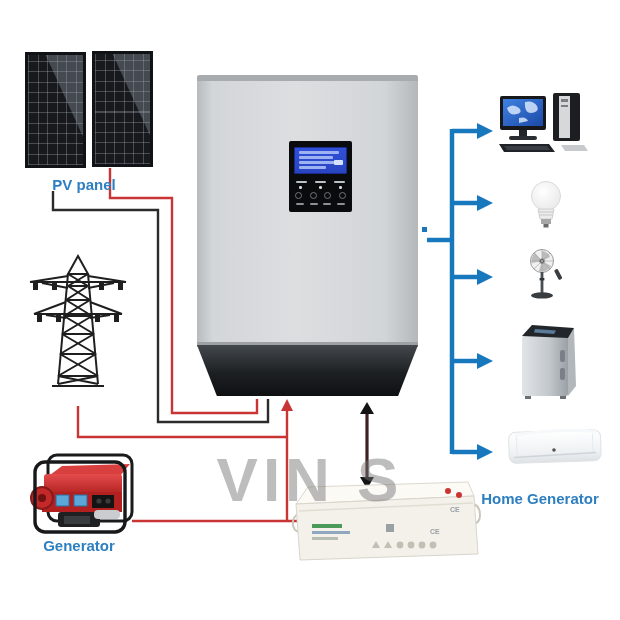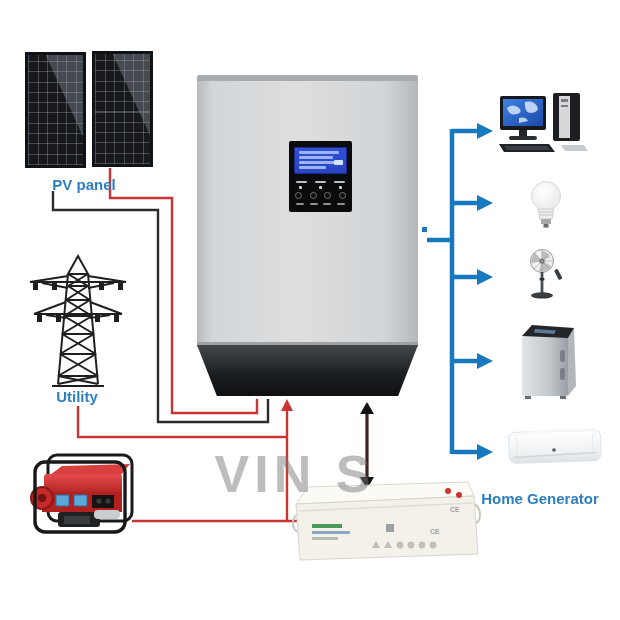--- a/index.html
+++ b/index.html
@@ -36,21 +36,21 @@
   .indrow{position:absolute;left:7px;top:40px;width:49px;display:flex;justify-content:space-between;}
   .indrow i{width:11px;height:2px;background:#b9c0c6;border-radius:1px;}
   .dotrow{position:absolute;left:10px;top:45px;width:43px;display:flex;justify-content:space-between;}
   .dotrow i{width:2.6px;height:2.6px;background:#d5dade;border-radius:50%;}
   .btnrow{position:absolute;left:6px;top:51px;width:51px;display:flex;justify-content:space-between;}
   .btnrow i{width:7px;height:7px;border:1.4px solid #70757a;border-radius:50%;box-sizing:border-box;}
   .btnlbl{position:absolute;left:7px;top:62px;width:49px;display:flex;justify-content:space-between;}
   .btnlbl i{width:8px;height:2px;background:#8a9095;border-radius:1px;}
   
   .wm{position:absolute;z-index:6;color:rgba(118,118,118,.48);font-weight:bold;text-align:center;white-space:nowrap;}
-  .wm1{left:135px;top:444px;width:320px;font-size:52px;letter-spacing:5px;}
+  .wm1{left:150px;top:444px;width:320px;font-size:62px;letter-spacing:5px;}
   .wm2{left:128px;top:515px;width:360px;font-size:39px;letter-spacing:1px;}
   
   .comp{position:absolute;z-index:2;}
   .cebadge{font-size:7px;font-weight:bold;fill:#9aa0a6;font-family:"Liberation Sans",sans-serif;}
 </style>
 </head>
 <body>
 
 <div class="canvas">
 
@@ -115,21 +115,20 @@
       <rect x="11" y="31" width="5" height="7"></rect>
         <rect x="30" y="31" width="5" height="7"></rect>
       <rect x="77" y="31" width="5" height="7"></rect>
         <rect x="96" y="31" width="5" height="7"></rect>
       <rect x="15" y="63" width="5" height="7"></rect>
         <rect x="34" y="63" width="5" height="7"></rect>
       <rect x="73" y="63" width="5" height="7"></rect>
         <rect x="92" y="63" width="5" height="7"></rect>
     </g>
   </svg>
-  <div class="lbl" style="left:27px;top:388px;width:100px;">Utility</div>
 
   <svg class="comp" style="left:28px;top:450px;" width="112" height="86" viewBox="0 0 112 86">
     <defs>
       <linearGradient id="genred" x1="0" y1="0" x2="0" y2="1">
         <stop offset="0" stop-color="#e44c4c"></stop>
           <stop offset="1" stop-color="#b32222"></stop>
       </linearGradient>
     </defs>
 
     <rect x="20" y="5" width="84" height="66" rx="9" fill="none" stroke="#1a1b1d" stroke-width="3"></rect>
@@ -146,20 +145,21 @@
 
     <circle cx="14" cy="48" r="11" fill="#c42828" stroke="#871a1a" stroke-width="2"></circle>
     <circle cx="14" cy="48" r="4" fill="#6e1212"></circle>
 
     <rect x="30" y="62" width="42" height="15" rx="3" fill="#1e2022"></rect>
     <rect x="36" y="66" width="26" height="8" fill="#3a3d40"></rect>
     <rect x="66" y="60" width="26" height="9" rx="4" fill="#c9cdd0"></rect>
 
     <rect x="7" y="12" width="90" height="70" rx="10" fill="none" stroke="#17181a" stroke-width="3.4"></rect>
   </svg>
+  <div class="lbl" style="left:29px;top:537px;width:100px;">Generator</div>
 
   <div class="inv-body">
     <div class="inv-top"></div>
     <div class="ctrl">
       <div class="lcd">
         <i class="b1"></i>
           <i class="b2"></i>
           <i class="b3">
             <s></s>
           </i>

